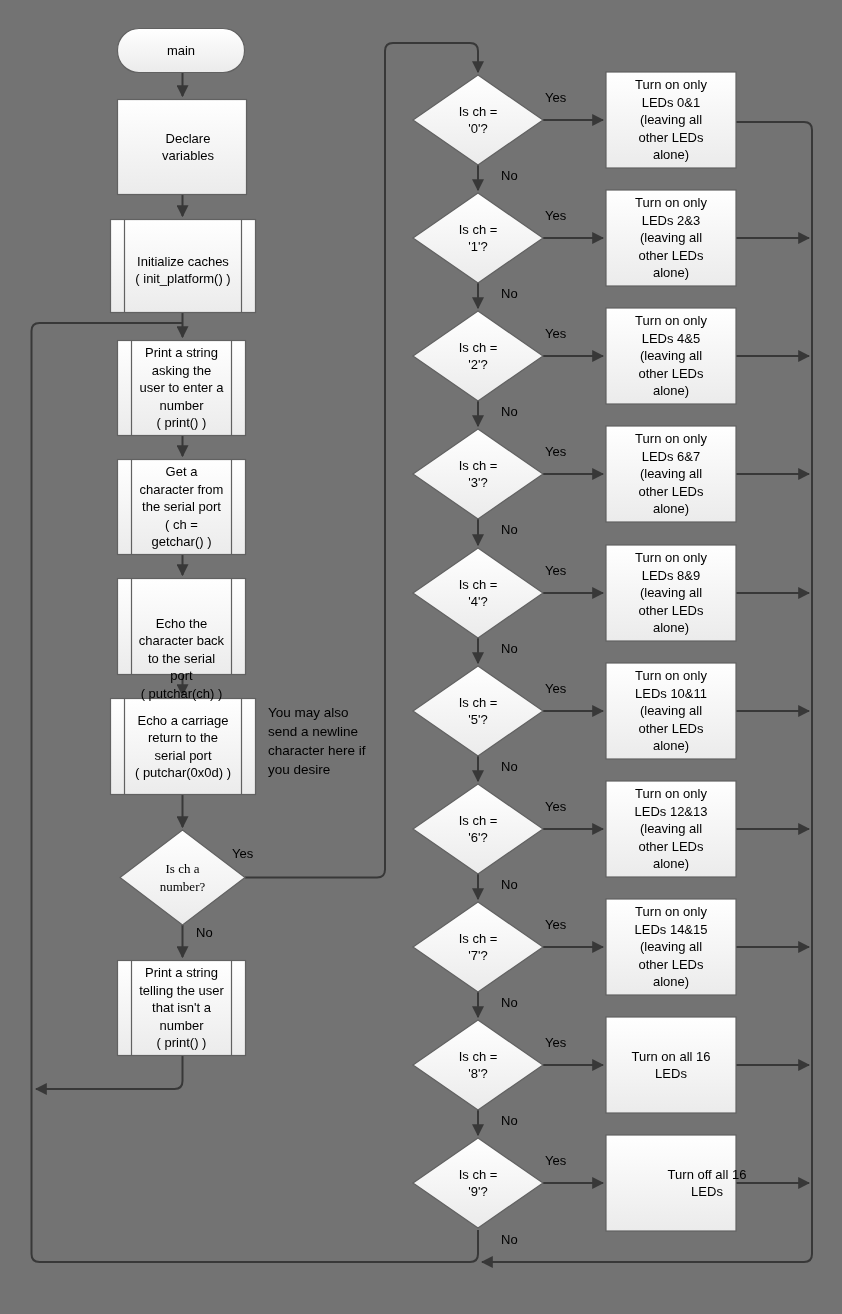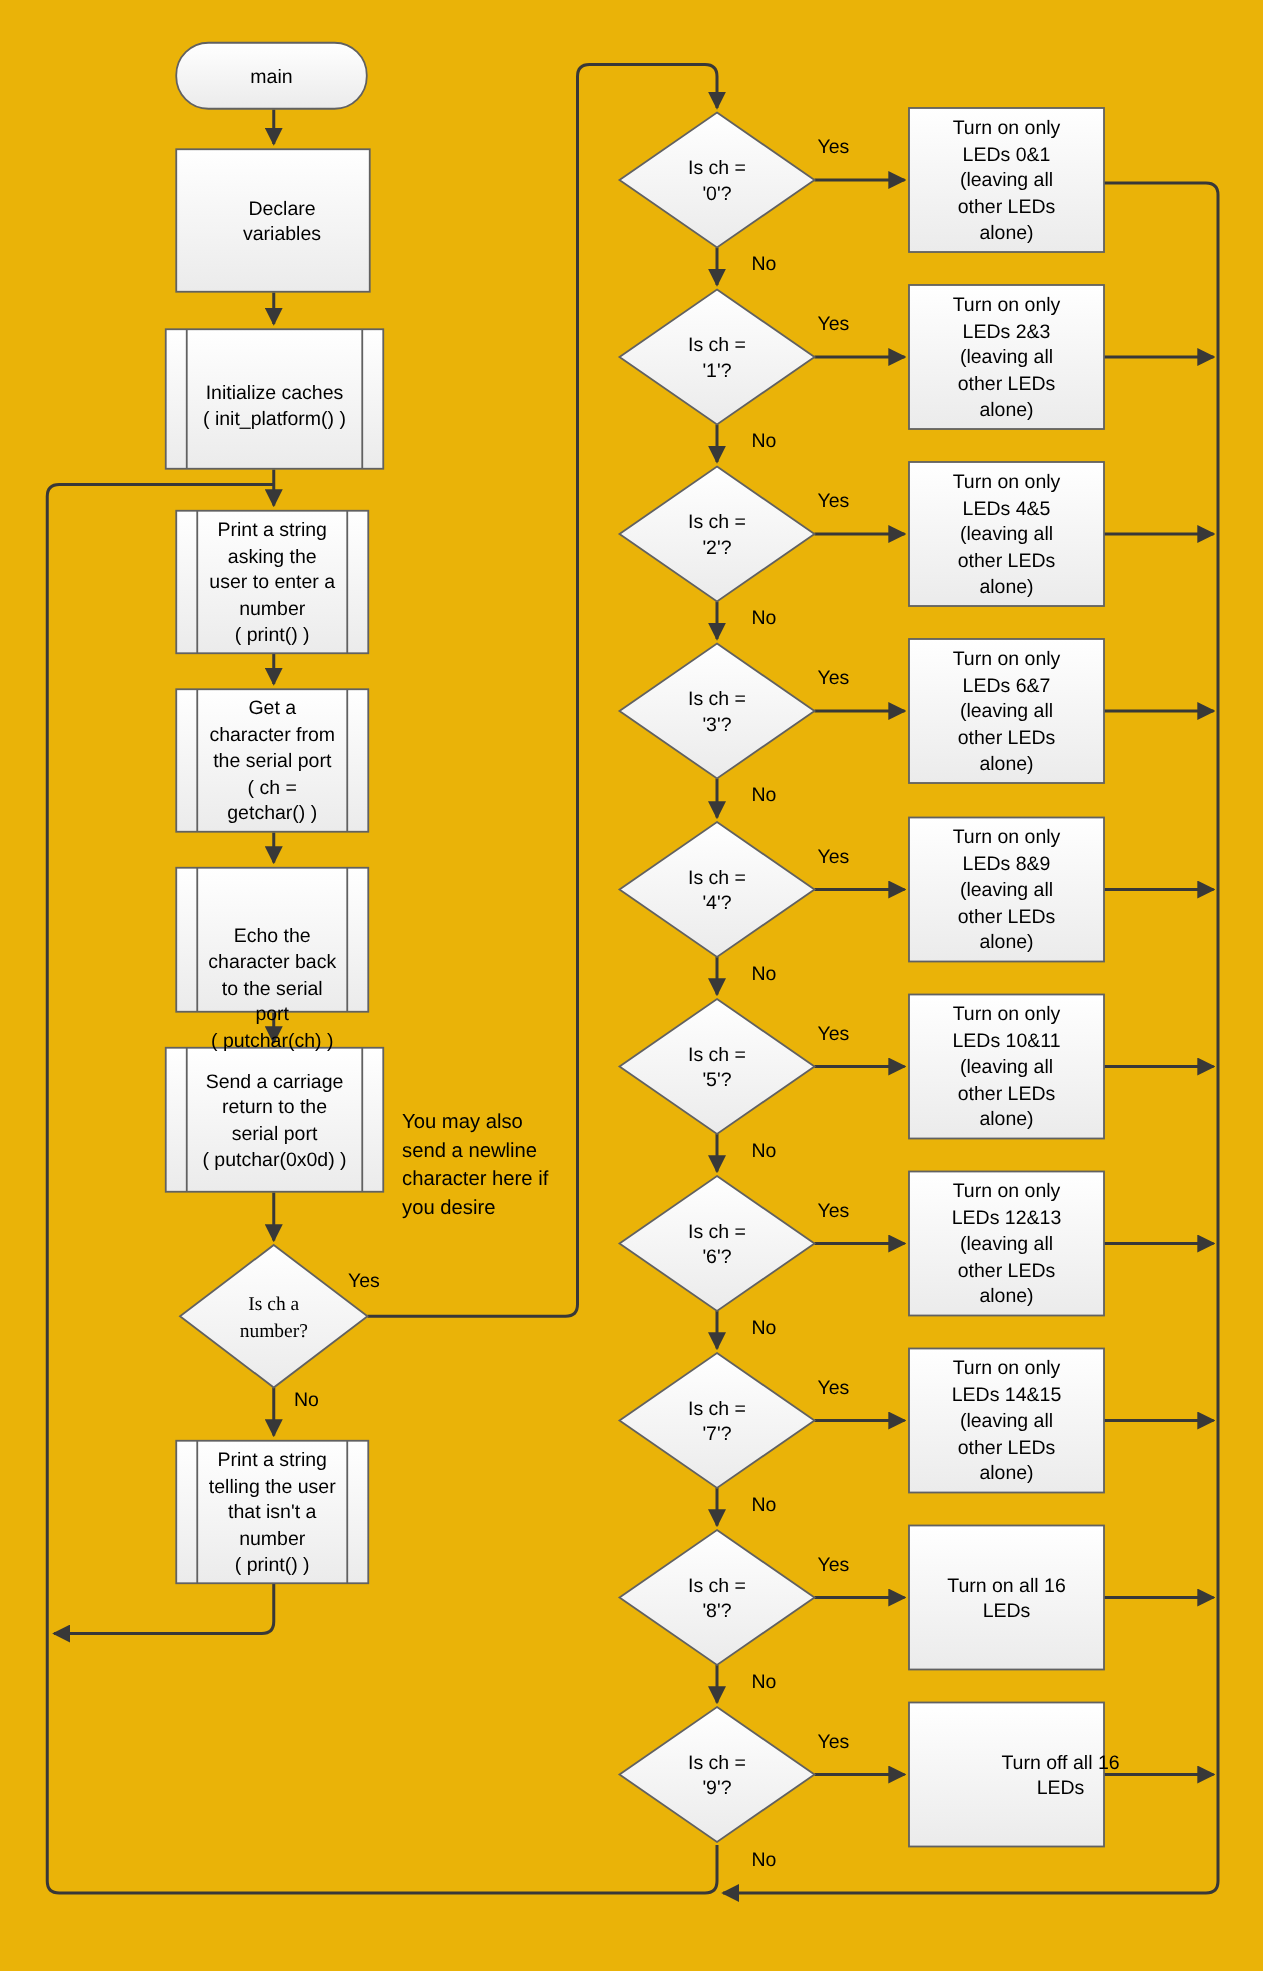--- a/index.html
+++ b/index.html
@@ -1,20 +1,20 @@
 <!DOCTYPE html>
 <html><head>
 <meta charset="utf-8">
 <style>
   html, body { margin: 0; padding: 0; background: #ffffff; }
   .canvas {
     position: relative;
     width: 842px;
     height: 1314px;
-    background: #eab308;
+    background: #737373;
     font-family: "Liberation Sans", sans-serif;
     color: #000000;
     overflow: hidden;
   }
   .wires { position: absolute; left: 0; top: 0; width: 842px; height: 1314px; }
   .node {
     position: absolute;
     display: flex;
     align-items: center;
     justify-content: center;
@@ -160,32 +160,32 @@
   <div class="node" style="left:117px;top:459px;width:129px;height:96px;">Get a
 character from
 the serial port
 ( ch =
 getchar() )</div>
   <div class="node" style="left:117px;top:578px;width:129px;height:97px;margin-top:32px;">Echo the
 character back
 to the serial
 port
 ( putchar(ch) )</div>
-  <div class="node" style="left:110px;top:698px;width:146px;height:97px;">Send a carriage
+  <div class="node" style="left:110px;top:698px;width:146px;height:97px;">Echo a carriage
 return to the
 serial port
 ( putchar(0x0d) )</div>
   <div class="node" style="left:120px;top:830px;width:125px;height:95px;font-family:Liberation Serif, serif;">Is ch a
 number?</div>
   <div class="node" style="left:117px;top:960px;width:129px;height:96px;">Print a string
 telling the user
 that isn't a
 number
 ( print() )</div>
-  <div class="note" style="left:268px;top:738px;width:122px;">You may also
+  <div class="note" style="left:268px;top:703px;width:122px;">You may also
 send a newline
 character here if
 you desire</div>
   <div class="lab" style="left:232px;top:846px;">Yes</div>
   <div class="lab" style="left:196px;top:925px;">No</div>
 
   <div class="node" style="left:413px;top:75px;width:130px;height:90px;">Is ch =
 '0'?</div>
   <div class="node" style="left:606px;top:72px;width:130px;height:96px;">Turn on only
 LEDs 0&amp;1

